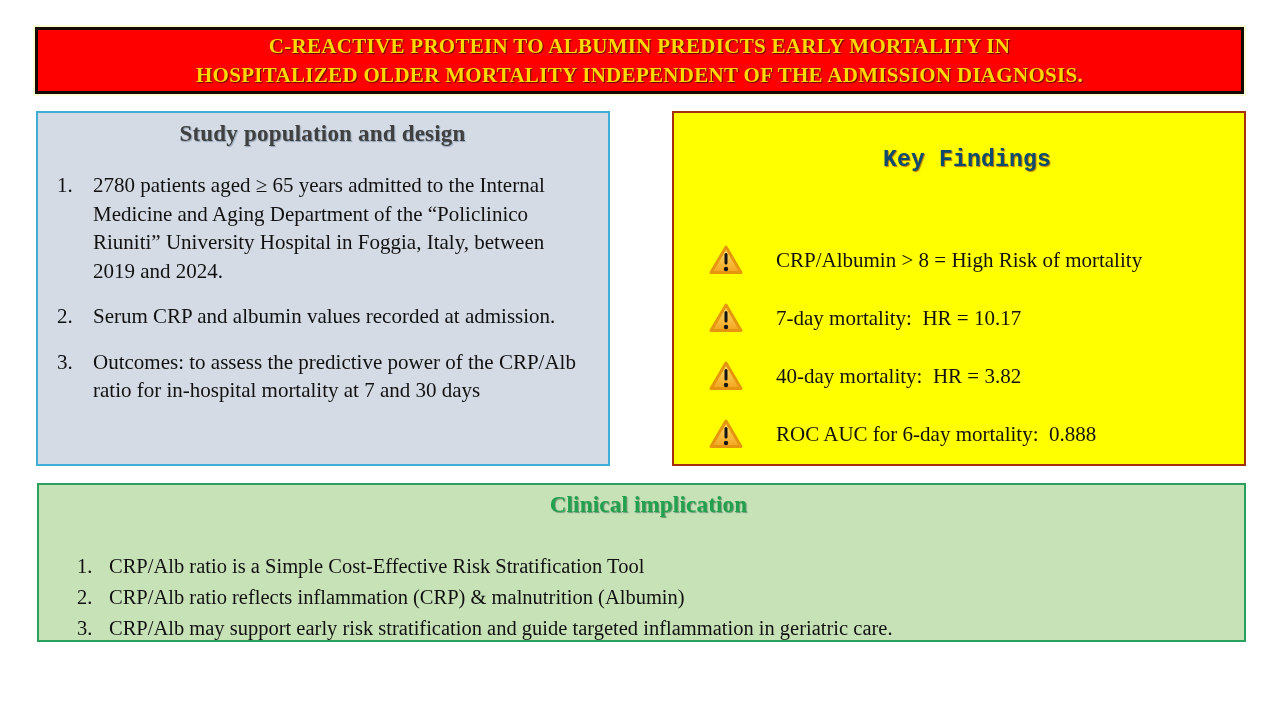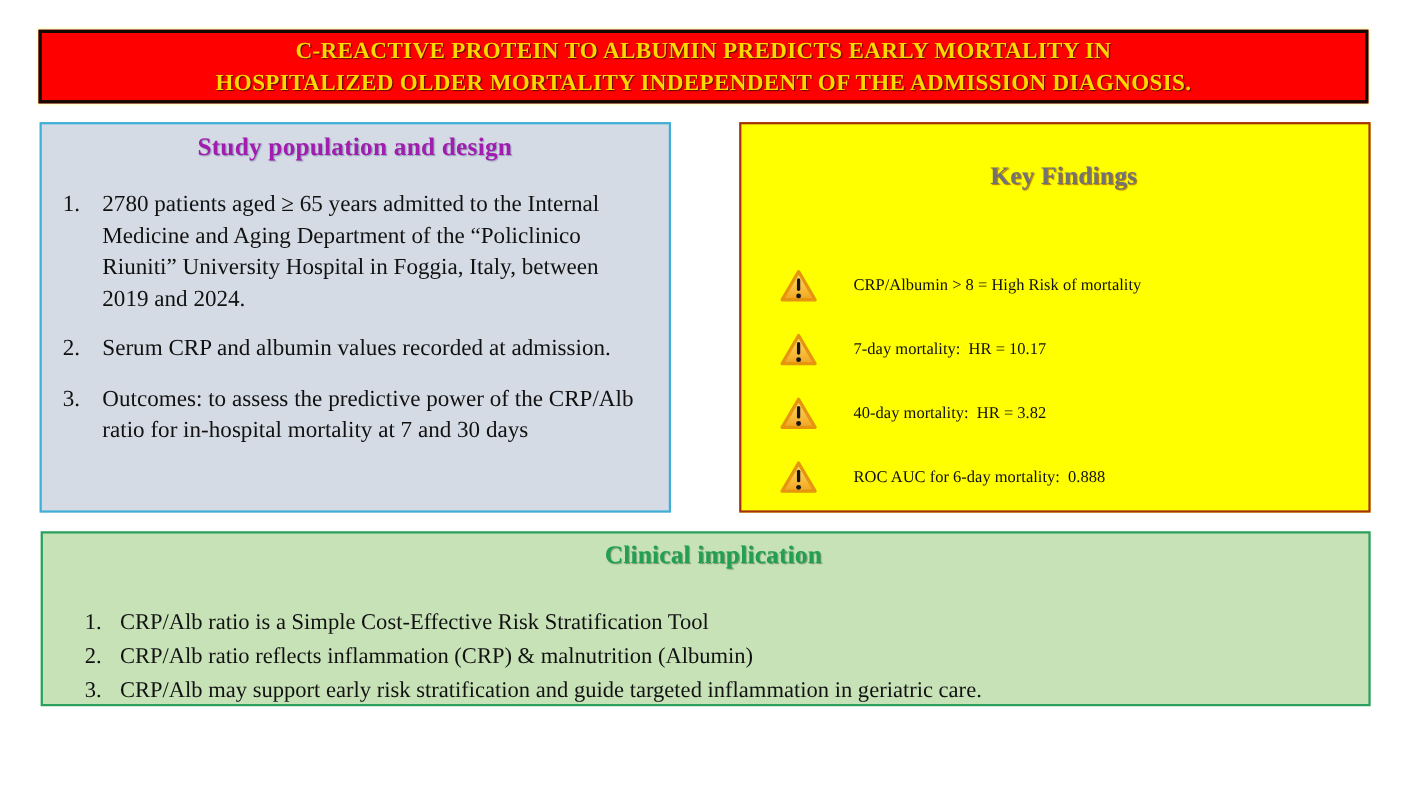--- a/index.html
+++ b/index.html
@@ -33,36 +33,36 @@
   .numitem{display:flex;align-items:flex-start;}
   .numitem .num{flex:0 0 auto;}
   .numitem .txt{flex:1 1 auto;}
 
   
   .study{
     left:36px;top:111px;width:574px;height:355px;
     background:#d5dbe5;border:2px solid #3fafd7;
     padding:8px 20px 0 19px;
   }
-  .study h2{color:#a21caf;text-shadow:1px 1px 1px rgba(90,120,150,.55);}
+  .study h2{color:#404040;text-shadow:1px 1px 1px rgba(90,120,150,.55);}
   .study .numlist{margin-top:24px;gap:17px;}
   .study .numitem{font-size:21px;line-height:28.5px;}
   .study .num{width:36px;}
 
   
   .findings{
     left:672px;top:111px;width:574px;height:355px;
     background:#ffff00;border:2px solid #a5300f;
     padding:34px 18px 0 34px;
   }
-  .findings h2{color:#737373;text-shadow:1px 1px 1px rgba(130,30,0,.6);}
+  .findings h2{color:#0c4a6e;text-shadow:1px 1px 1px rgba(130,30,0,.6);font-family:Liberation Mono, monospace;}
   .frows{margin-top:58px;}
   .frow{display:flex;align-items:center;height:58px;}
   .wicon{flex:0 0 36px;width:36px;height:32px;margin-right:32px;}
-  .ftxt{font-size:15px;white-space:pre-wrap;}
+  .ftxt{font-size:21px;white-space:pre-wrap;}
 
   
   .clinical{
     left:37px;top:483px;width:1209px;height:159px;
     background:#c8e2b8;border:2px solid #2aa05f;
     padding:7px 24px 0 38px;
   }
   .clinical h2{color:#21a04f;text-shadow:1px 1px 1px rgba(30,80,45,.5);}
   .clinical .numlist{margin-top:33px;gap:1px;}
   .clinical .numitem{font-size:20.5px;line-height:30px;}

